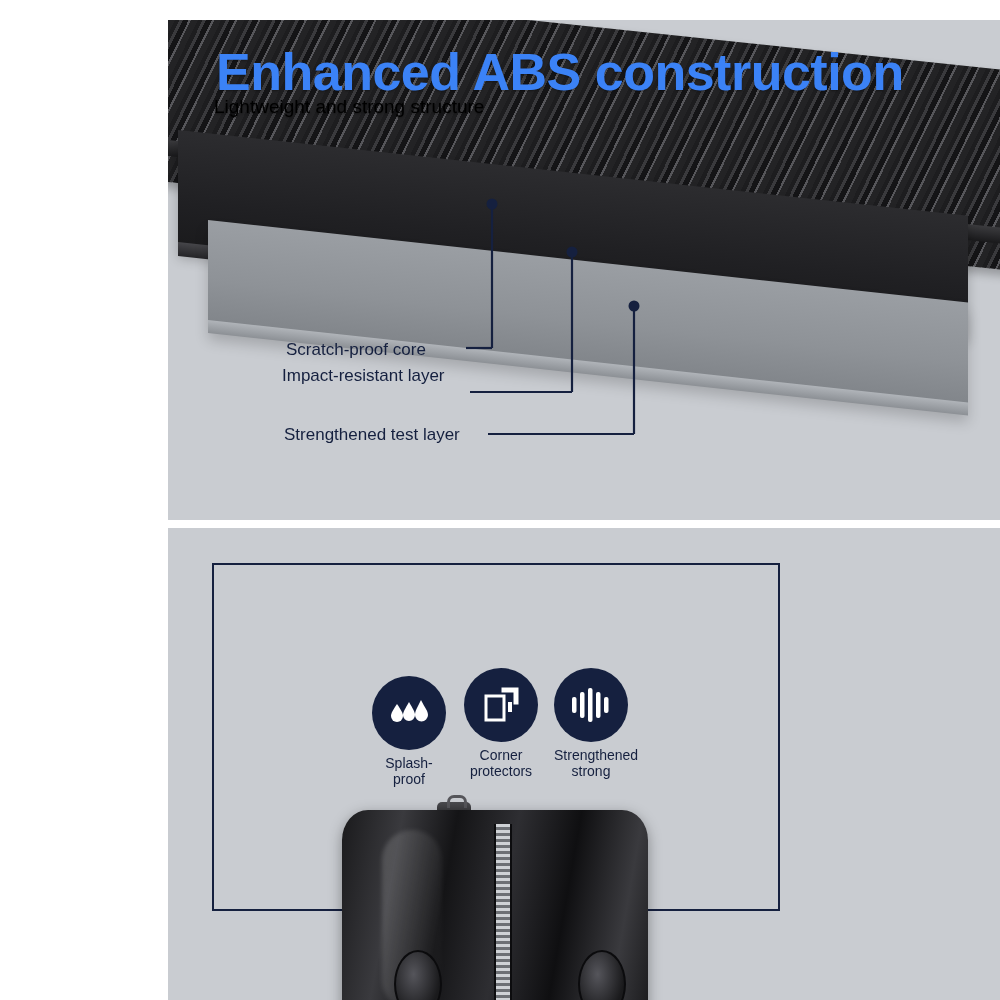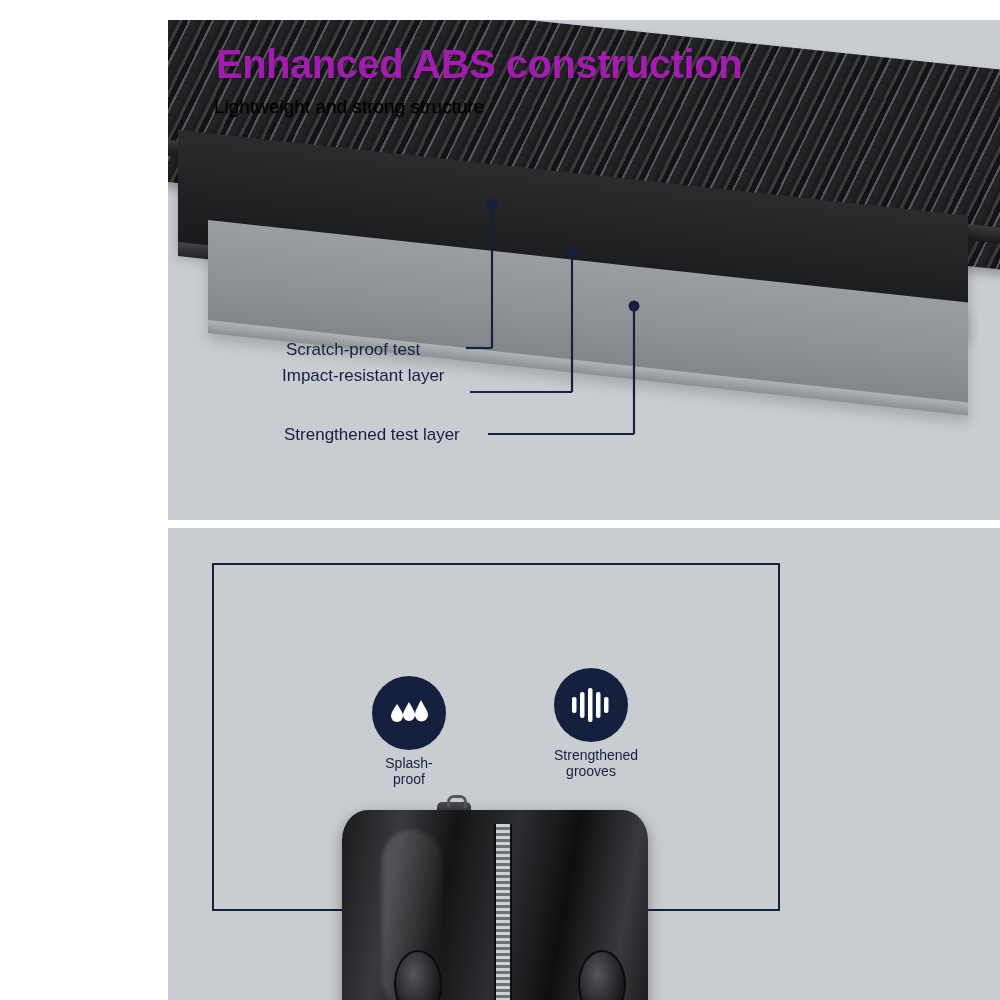--- a/index.html
+++ b/index.html
@@ -63,21 +63,21 @@
     box-shadow:0 10px 14px rgba(0,0,0,.18);
   }
   .slab-bot-edge{
     position:absolute;left:40px;top:300px;width:760px;height:13px;
     background:linear-gradient(#b0b4b9,#8c9095);
     transform:skewY(6.2deg);transform-origin:left top;
   }
 
   .panel1 h1{
     position:absolute;left:216px;top:22px;margin:0;
-    font-size:40px;font-weight:bold;color:#a21caf;letter-spacing:-0.5px;
+    font-size:52px;font-weight:bold;color:#3b82f6;letter-spacing:-0.5px;
     text-shadow:0 1px 2px rgba(0,0,0,.35);
   }
   .panel1 .sub{
     position:absolute;left:214px;top:76px;
     font-size:19px;color:#000000;
     text-shadow:0 1px 2px rgba(0,0,0,.35);
   }
 
   .callouts{position:absolute;left:0;top:0;width:1000px;height:500px;}
   .callout-label{
@@ -179,21 +179,21 @@
         <path d="M572,372 L572,236"></path>
         <path d="M470,372 L572,372"></path>
         <path d="M634,414 L634,290"></path>
         <path d="M488,414 L634,414"></path>
       </g>
       <circle cx="492" cy="184" r="5.5" fill="#15203f"></circle>
       <circle cx="572" cy="232" r="5.5" fill="#15203f"></circle>
       <circle cx="634" cy="286" r="5.5" fill="#15203f"></circle>
     </svg>
 
-    <div class="callout-label c1">Scratch-proof test</div>
+    <div class="callout-label c1">Scratch-proof core</div>
     <div class="callout-label c2">Impact-resistant layer</div>
     <div class="callout-label c3">Strengthened test layer</div>
   </section>
 
   <section class="panel2">
     <div class="panel2-inner"></div>
   </section>
 
   <div class="frame"></div>
 
@@ -206,34 +206,44 @@
       <div class="disc">
         <svg width="44" height="30" viewBox="0 0 44 30">
           <path d="M10 6 C6 12,4 15,4 18 a6 6 0 0 0 12 0 c0-3 -2-6 -6-12 z" fill="#ffffff"></path>
           <path d="M22 4 C18 11,16 14,16 17 a6 6 0 0 0 12 0 c0-3 -2-6 -6-13 z" fill="#ffffff"></path>
           <path d="M34 2 C30 10,28 13,28 17 a6.5 6.5 0 0 0 13 0 c0-4 -3-7 -7-15 z" fill="#ffffff"></path>
         </svg>
       </div>
       <div class="cap">Splash-proof</div>
     </div>
 
+    <div class="badge b2">
+      <div class="disc">
+        <svg width="42" height="42" viewBox="0 0 42 42">
+          <path d="M6 12 h18 v24 h-18 z" fill="none" stroke="#ffffff" stroke-width="3"></path>
+          <path d="M24 6 h12 v12" fill="none" stroke="#ffffff" stroke-width="5" stroke-linecap="square"></path>
+          <path d="M30 18 v10" fill="none" stroke="#ffffff" stroke-width="4"></path>
+        </svg>
+      </div>
+      <div class="cap">Corner protectors</div>
+    </div>
 
     <div class="badge b3">
       <div class="disc">
         <svg width="44" height="34" viewBox="0 0 44 34">
           <g fill="#ffffff">
             <rect x="3" y="9" width="4.5" height="16" rx="2"></rect>
             <rect x="11" y="4" width="4.5" height="26" rx="2"></rect>
             <rect x="19" y="0" width="4.5" height="34" rx="2"></rect>
             <rect x="27" y="4" width="4.5" height="26" rx="2"></rect>
             <rect x="35" y="9" width="4.5" height="16" rx="2"></rect>
           </g>
         </svg>
       </div>
-      <div class="cap">Strengthened grooves</div>
+      <div class="cap">Strengthened strong</div>
     </div>
   </div>
 
   <div class="case">
     <div class="case-lock"></div>
     <div class="case-body">
       <div class="gloss"></div>
       <div class="wheel w1"></div>
       <div class="wheel w2"></div>
       <div class="case-zip"></div>

